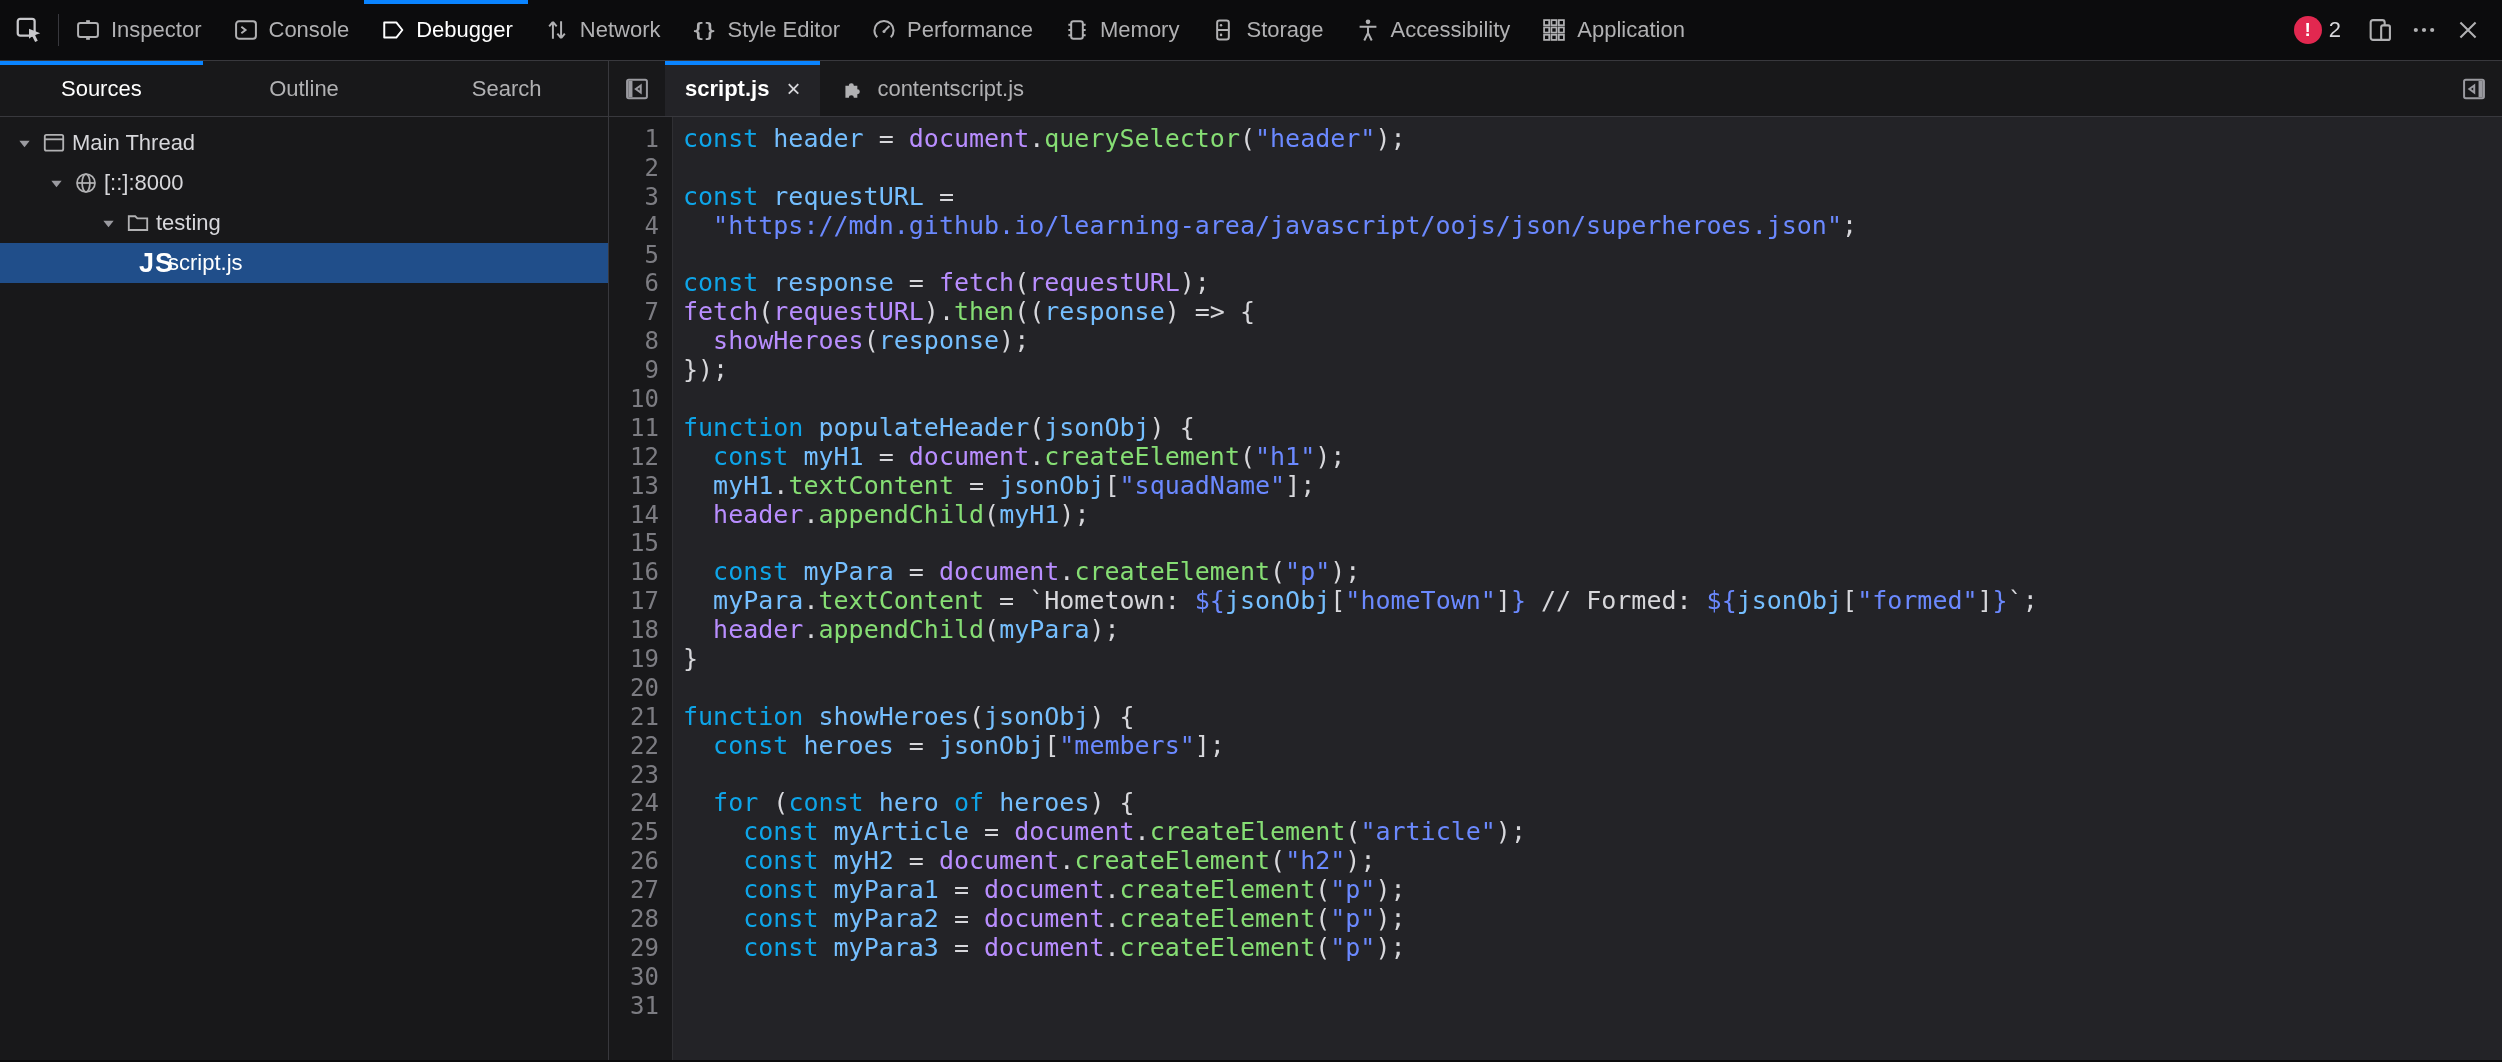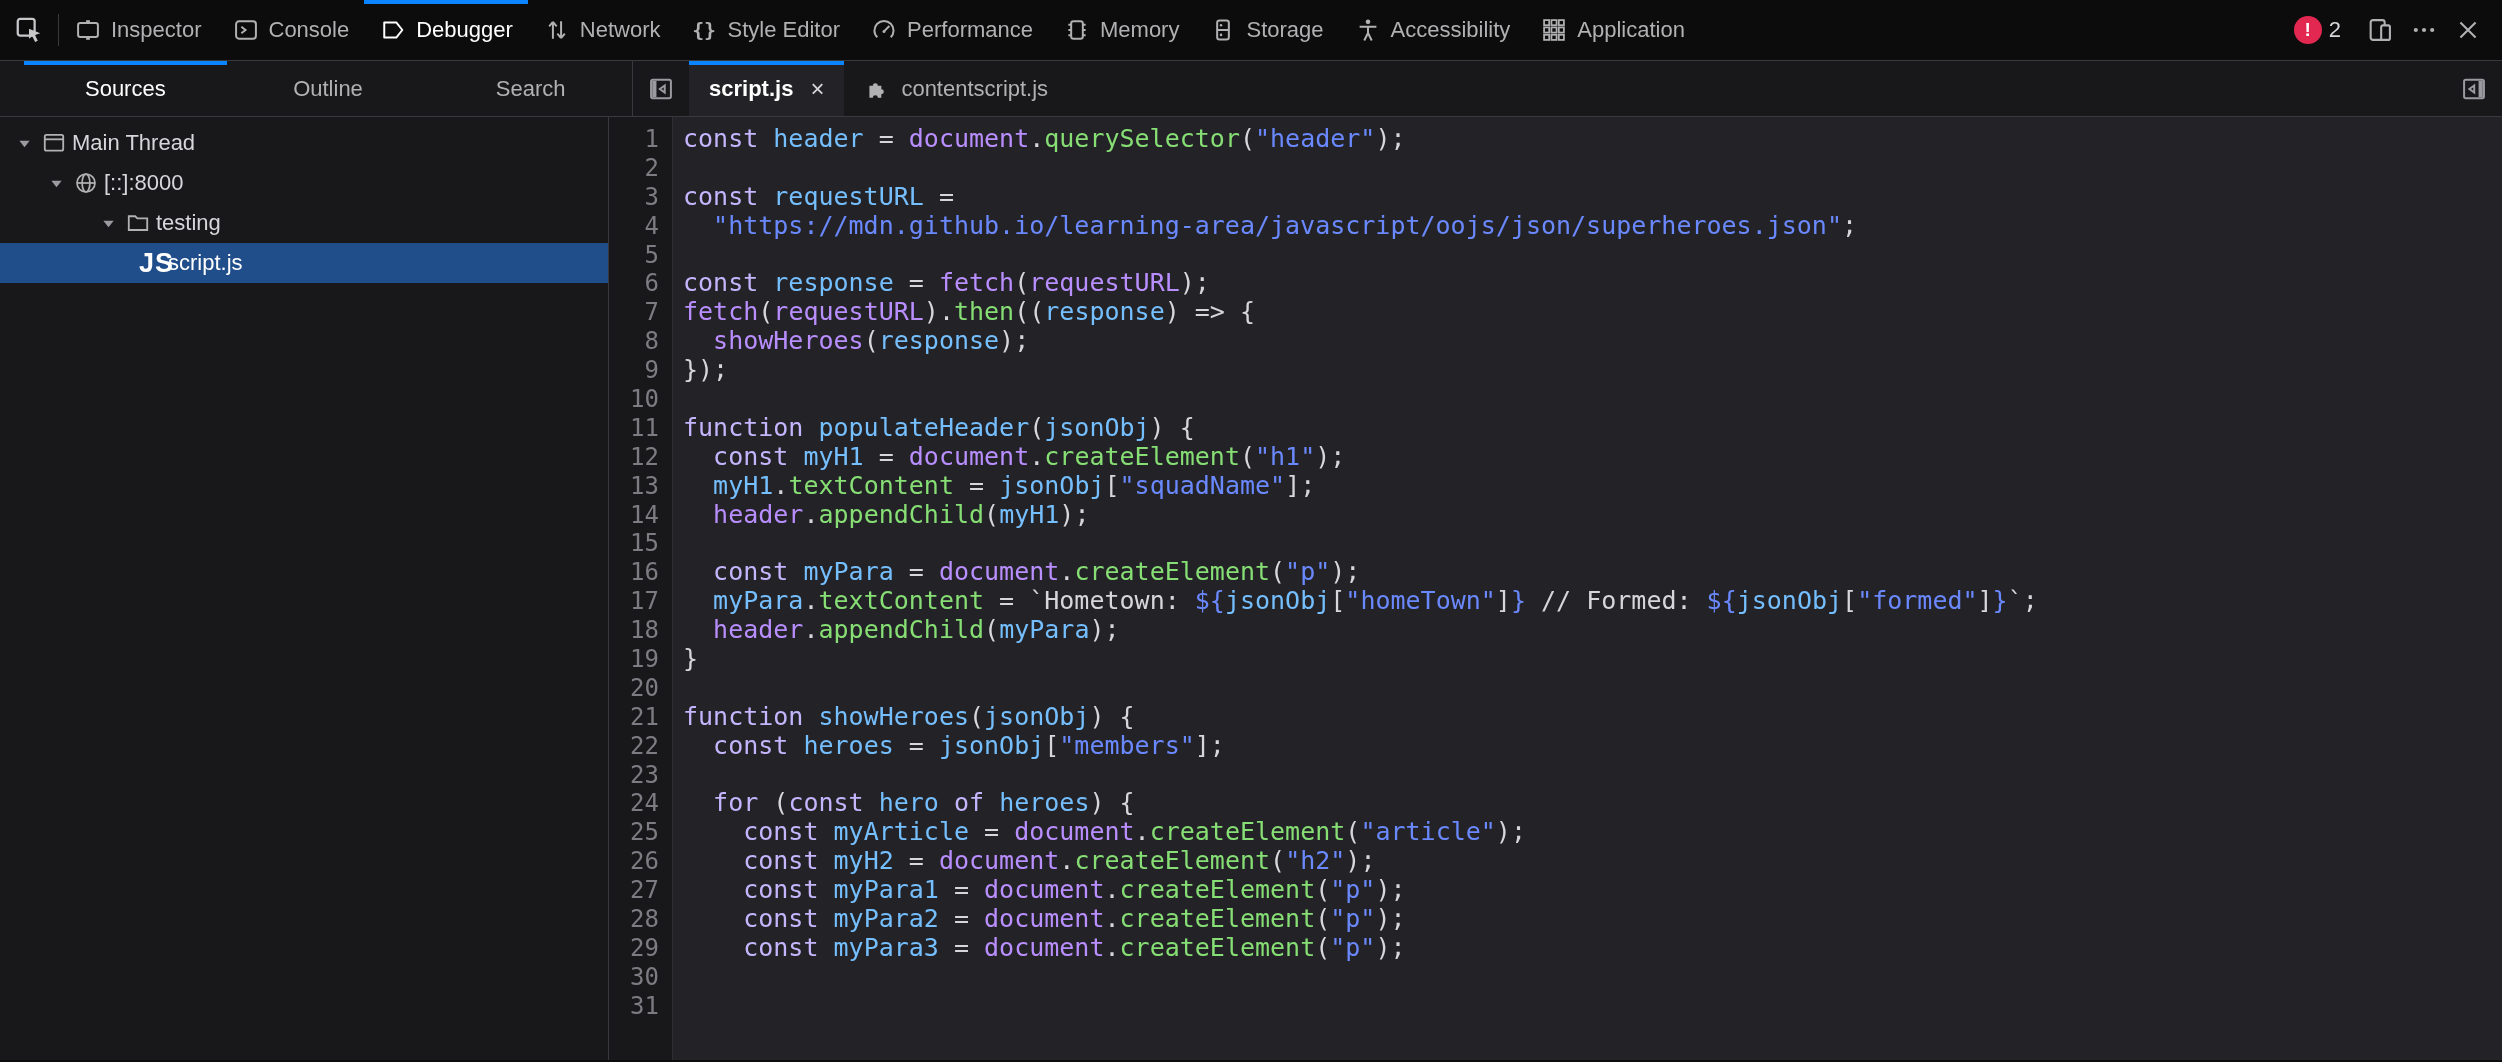--- a/index.html
+++ b/index.html
@@ -23,21 +23,21 @@
   .err-badge { display:flex; align-items:center; gap:7px; margin-right:16px; }
   .err-circle { width:28px; height:28px; border-radius:50%; background:#e22850;
               color:#fff; font-weight:bold; font-size:19px; display:flex;
               align-items:center; justify-content:center; }
   .err-count { color:#d7d7db; font-size:22px; }
   .ctrl-btn { width:44px; height:62px; display:flex; align-items:center;
               justify-content:center; color:#b1b1b3; }
 
   
   .row2 { height:56px; background:#18181a; border-bottom:1px solid #38383d;
-          display:flex; align-items:stretch;padding-left:24px; }
+          display:flex; align-items:stretch; }
   .sidebar-tabs { width:609px; border-right:1px solid #38383d; display:flex; }
   .side-tab { flex:1; position:relative; display:flex; align-items:center;
               justify-content:center; font-size:22px; color:#b1b1b3; }
   .side-tab.active { color:#ffffff; }
   .side-tab.active::before { content:""; position:absolute; left:0; top:0; right:0;
               height:4px; background:#0a84ff; }
   .editor-tabbar { flex:1; display:flex; align-items:stretch; }
   .sq-btn { width:56px; display:flex; align-items:center; justify-content:center;
             color:#9a9aa0; }
   .ed-tab { position:relative; display:flex; align-items:center; gap:11px;
@@ -62,21 +62,21 @@
   .js-badge { font-weight:bold; font-size:27px; letter-spacing:1px;margin-left:13px; }
 
   .editor { flex:1; position:relative; background:#232327; }
   .gutter { position:absolute; left:0; top:0; bottom:0; width:64px; background:#18181a;
             border-right:1px solid #2f2f33; padding-top:8px; }
   .gut-num { height:28.9px; line-height:28.9px; text-align:right; padding-right:13px;
              color:#7c7c82; font-family:"DejaVu Sans Mono", monospace; font-size:24px; }
   .code { margin-left:65px; padding:8px 0 0 9px; }
   .code-line { height:28.9px; line-height:28.9px; white-space:pre;
                font-family:"DejaVu Sans Mono", monospace; font-size:25px; color:#d7d7db; }
-  .tok-k { color:#c4b5fd; }   
+  .tok-k { color:#0ea5e9; }   
   .tok-d { color:#75bfff; }   
   .tok-v { color:#b98eff;margin-top:16px; }   
   .tok-p { color:#86de74; }   
   .tok-s { color:#6b89ff; }   
   .tok-t { color:#d7d7db; }   
 
   svg { display:block; }
 </style>
 </head>
 <body>

